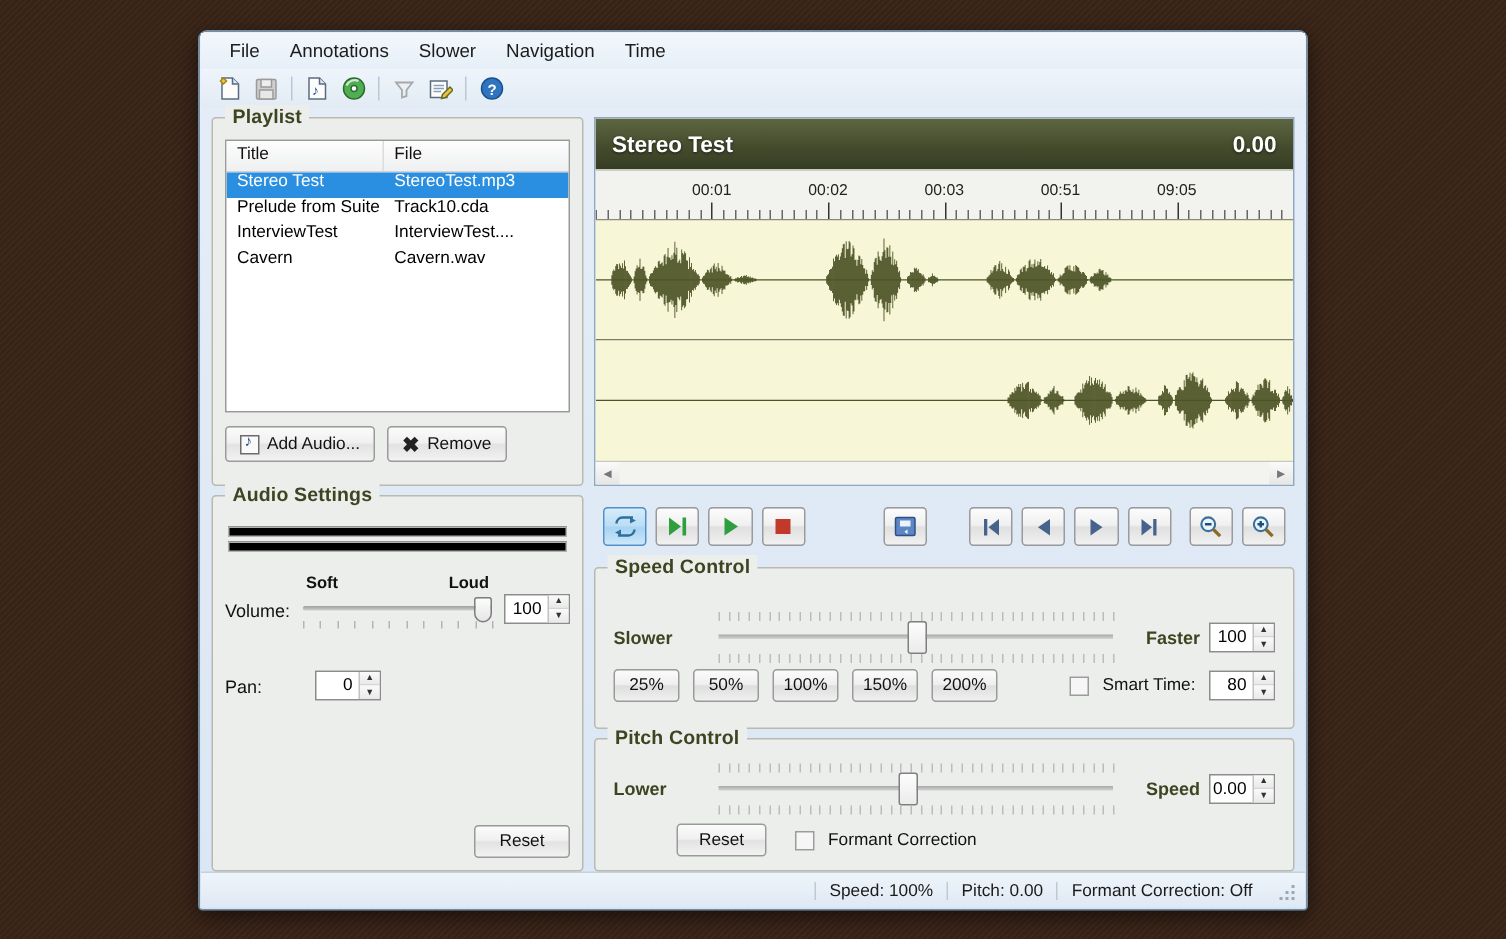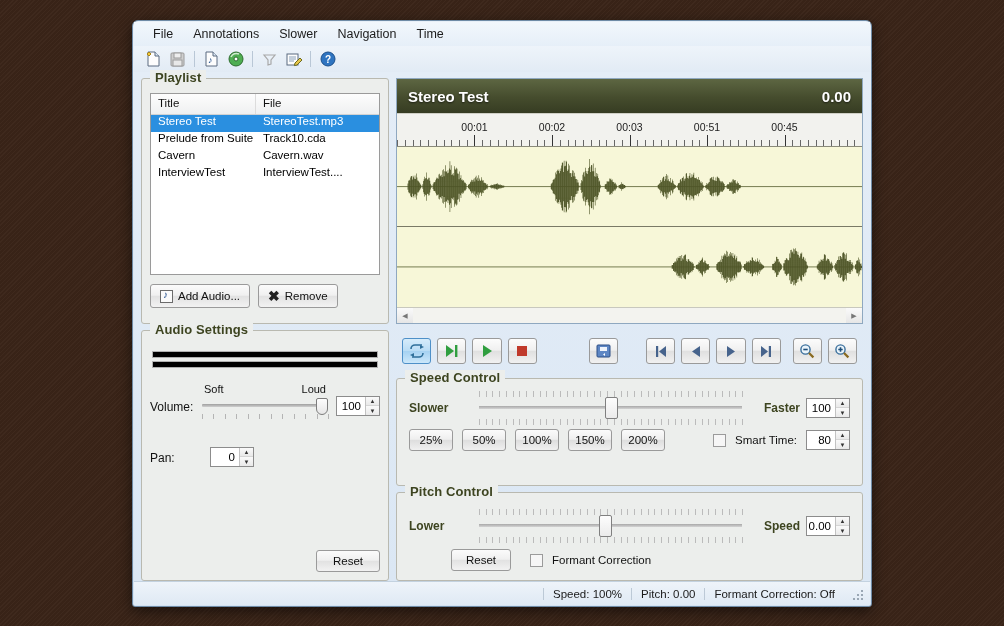--- a/index.html
+++ b/index.html
@@ -169,21 +169,21 @@
     content:"\266A"; position: absolute; left: 2px; top: -2px; font-size: 10px; color: #1d4a8a;
   }
   .icon-x { font-size: 14px; font-weight: bold; color: #222; line-height: 1; }
 
   
   #audio-group { flex: 1 1 auto; padding-top: 16px; display: flex; flex-direction: column; }
   .vu-wrap { margin: 4px 2px 0 2px; }
   .vu-bar { height: 7px; background: #000; border: 1px solid #b0b0b0; margin-bottom: 3px; }
   .slider-block { margin-top: 12px; display: flex; align-items: flex-start; }
   .slider-label { width: 52px; flex: 0 0 52px; font-size: 12px; color: #111; padding-top: 17px; }
-  .slider-mid { flex: 1 1 auto; position: relative; }
+  .slider-mid { flex: 1 1 auto; position: relative; font-weight: bold; }
   .slider-ends { display: flex; justify-content: space-between; font-size: 11px; color: #111; padding: 0 2px 2px 2px; }
   .track-wrap { position: relative; height: 16px; }
   .track { position: absolute; left: 0; right: 0; top: 7px; height: 3px;
     background: linear-gradient(to bottom,#9f9f9f,#cfcfcf); border-radius: 1px; }
   .thumb-pointer {
     position: absolute; top: 1px; width: 12px; height: 17px;
     background: linear-gradient(to bottom,#fdfdfd,#e6e6e6);
     border: 1px solid #7d7d7d; border-radius: 2px 2px 6px 6px;
     transform: translateX(-6px);
   }
@@ -256,21 +256,21 @@
   }
   .tr-btn.active {
     border-color: #4e90c8;
     background: linear-gradient(to bottom,#d6ecfb 0%,#b9dcf5 50%,#a6d2f2 52%,#cbe7fa 100%);
   }
   .tr-gap { width: 18px; }
   .tr-gap.big { width: 44px; }
   .tr-spacer { flex: 1 1 auto; }
 
   
-  #speed-group { flex: 0 0 108px; padding-top: 10px; }
+  #speed-group { flex: 0 0 108px; padding-top: 27px; }
   #pitch-group { flex: 1 1 auto; padding-top: 14px; }
   .ctl-row { display: flex; align-items: center; padding: 0 4px; }
   .ctl-label { font-size: 12px; font-weight: bold; color: #3d4420; }
   .ctl-label.left { width: 58px; flex: 0 0 58px; }
   .ctl-label.right { width: 52px; flex: 0 0 52px; text-align: right; padding-right: 6px; }
   .long-slider { flex: 1 1 auto; position: relative; height: 38px; margin: 0 4px; }
   .long-slider .t-up, .long-slider .t-dn { position: absolute; left: 8px; right: 8px; height: 6px; }
   .long-slider .t-up { top: 2px; } .long-slider .t-dn { bottom: 2px; }
   .long-slider .t-up span, .long-slider .t-dn span {
     position: absolute; top: 0; width: 1px; height: 6px; background: #bbb; }
@@ -390,26 +390,26 @@
           </div>
           <div class="pl-row selected">
             <div class="pl-c1">Stereo Test</div>
             <div class="pl-c2">StereoTest.mp3</div>
           </div>
           <div class="pl-row">
             <div class="pl-c1">Prelude from Suite No.1...</div>
             <div class="pl-c2">Track10.cda</div>
           </div>
           <div class="pl-row">
+            <div class="pl-c1">InterviewTest</div>
+            <div class="pl-c2">InterviewTest....</div>
+          </div>
+          <div class="pl-row">
             <div class="pl-c1">Cavern</div>
             <div class="pl-c2">Cavern.wav</div>
-          </div>
-          <div class="pl-row">
-            <div class="pl-c1">InterviewTest</div>
-            <div class="pl-c2">InterviewTest....</div>
           </div>
         </div>
 
         <div id="pl-buttons">
           <div class="win-button">
             <span class="icon-addaudio"></span>
             <span>Add Audio...</span>
           </div>
           <div class="win-button">
             <span class="icon-x">✖</span>
@@ -483,21 +483,21 @@
       <div id="wave-panel">
         <div id="wave-head">
           <div id="wave-title">Stereo Test</div>
           <div id="wave-time">0.00</div>
         </div>
         <div id="ruler">
             <div class="ruler-label" style="left:16.666666666666664%">00:01</div>
             <div class="ruler-label" style="left:33.33333333333333%">00:02</div>
             <div class="ruler-label" style="left:50%">00:03</div>
             <div class="ruler-label" style="left:66.66666666666666%">00:51</div>
-            <div class="ruler-label" style="left:83.33333333333334%">00:45</div>
+            <div class="ruler-label" style="left:83.33333333333334%">09:05</div>
             <div class="ruler-tick" style="left:0%;height:6px;background:#666"></div>
             <div class="ruler-tick" style="left:1.6666666666666667%;height:6px;background:#666"></div>
             <div class="ruler-tick" style="left:3.3333333333333335%;height:6px;background:#666"></div>
             <div class="ruler-tick" style="left:5%;height:6px;background:#666"></div>
             <div class="ruler-tick" style="left:6.666666666666667%;height:6px;background:#666"></div>
             <div class="ruler-tick" style="left:8.333333333333332%;height:6px;background:#666"></div>
             <div class="ruler-tick" style="left:10%;height:6px;background:#666"></div>
             <div class="ruler-tick" style="left:11.666666666666666%;height:6px;background:#666"></div>
             <div class="ruler-tick" style="left:13.333333333333334%;height:6px;background:#666"></div>
             <div class="ruler-tick" style="left:15%;height:6px;background:#666"></div>

